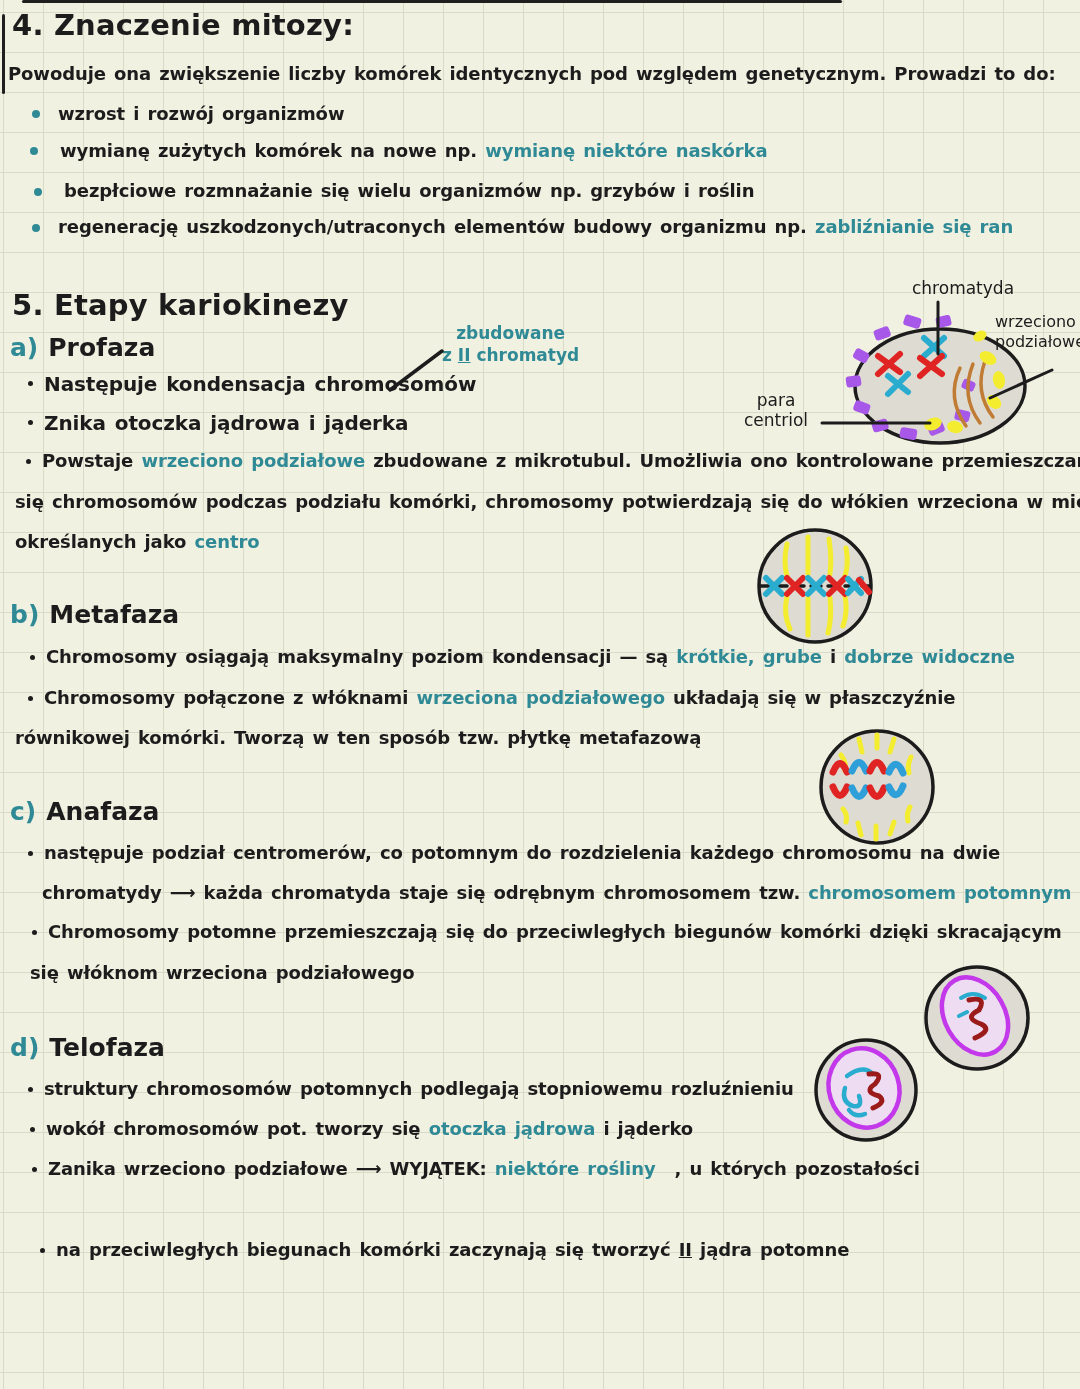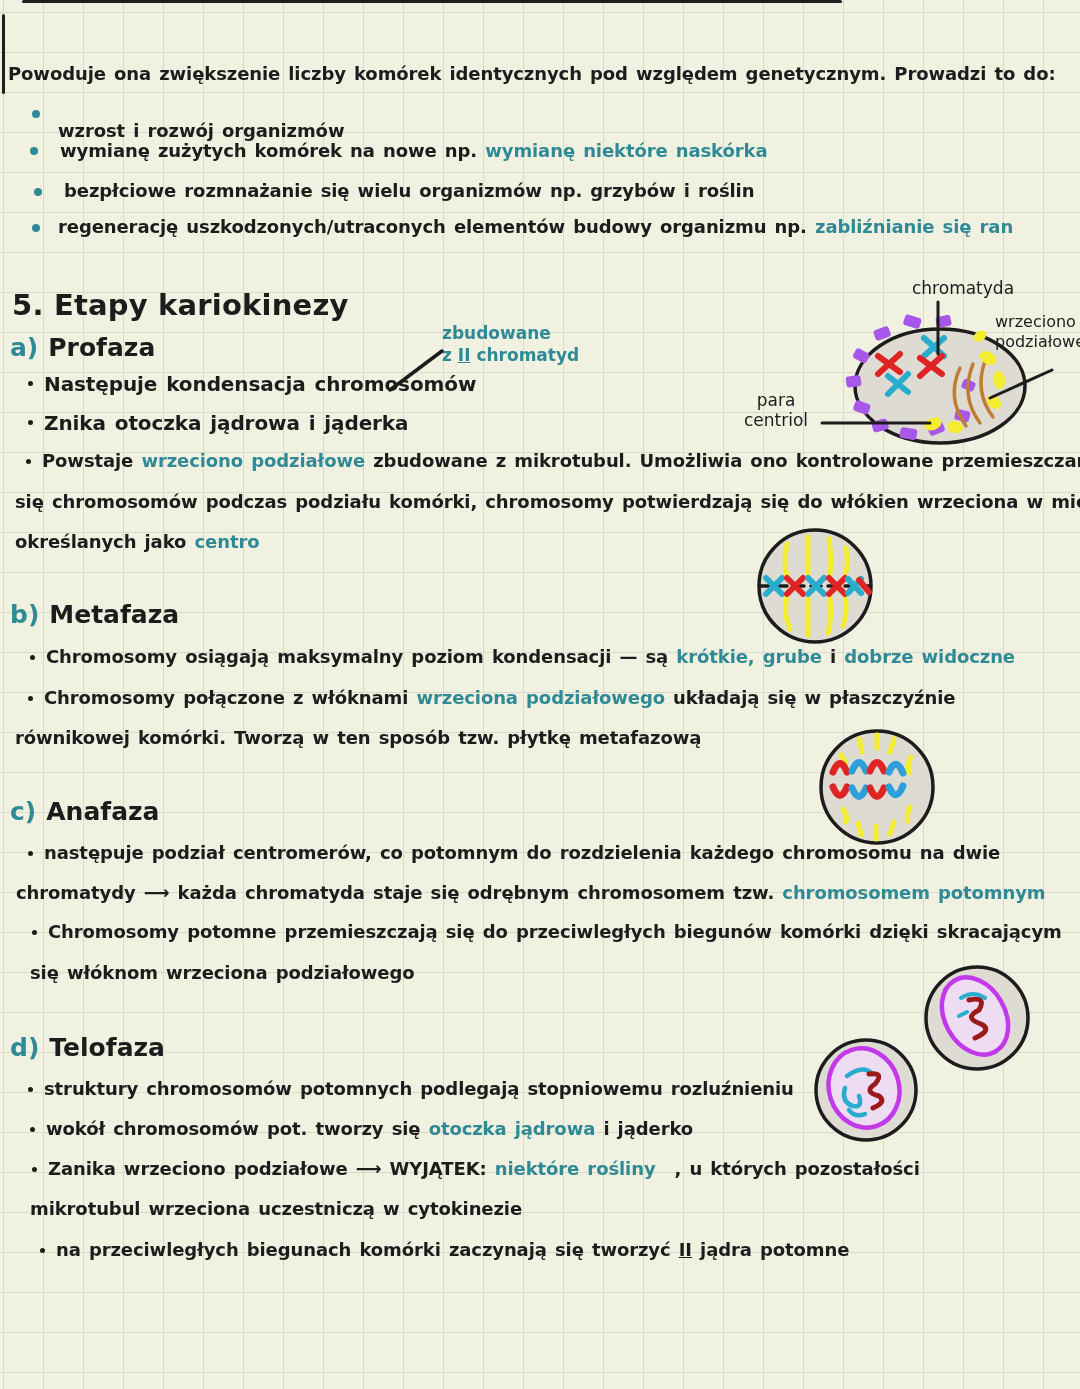--- a/index.html
+++ b/index.html
@@ -13,38 +13,39 @@
     background-position:3px 12px;
     font-family:"DejaVu Sans", sans-serif;
     color:#1c1c1c;
   }
   .line{position:absolute;font-size:18px;font-weight:600;letter-spacing:-0.1px;word-spacing:2px;white-space:nowrap;}
   .h1{position:absolute;font-size:29px;font-weight:700;letter-spacing:0.2px;white-space:nowrap;}
   .sub{position:absolute;font-size:25px;font-weight:700;white-space:nowrap;}
   .sub .letter{color:#2f8a96;margin-right:10px;}
   .dot-teal{position:absolute;width:8px;height:8px;border-radius:50%;background:#2f8a96;}
   .dot-ink{position:absolute;width:5px;height:5px;border-radius:50%;background:#1c1c1c;}
-  .note{position:absolute;font-size:17px;font-weight:600;color:#2f8a96;line-height:22px;white-space:nowrap;}
+  .note{position:absolute;font-size:17px;font-weight:600;color:#2f8a96;line-height:22px;white-space:nowrap;text-align:center;}
   .dlabel{position:absolute;font-size:16px;font-weight:400;line-height:20px;white-space:nowrap;}
   .diag{position:absolute;}
   .edge{position:absolute;background:#1f1f1f;border-radius:2px;}
 </style>
 </head>
 <body>
 
 <div class="page">
 
   <div class="edge" style="left:22px;top:0;width:820px;height:3px;"></div>
   <div class="edge" style="left:2px;top:14px;width:3px;height:80px;"></div>
 
+  <div class="h1" style="left:12px;top:8px;">4. Znaczenie mitozy:</div>
 
   <div class="line" style="left:8px;top:63px;"><span style="color: rgb(28, 28, 28);">Powoduje ona zwiększenie liczby komórek identycznych pod względem genetycznym. Prowadzi to do:</span></div>
 
   <div class="dot-teal" style="left:32px;top:110px;"></div>
-  <div class="line" style="left:58px;top:120px;"><span style="color: rgb(28, 28, 28);">wzrost i rozwój organizmów</span></div>
+  <div class="line" style="left:58px;top:103px;"><span style="color: rgb(28, 28, 28);">wzrost i rozwój organizmów</span></div>
 
   <div class="dot-teal" style="left:30px;top:147px;"></div>
   <div class="line" style="left:60px;top:140px;"><span style="color: rgb(28, 28, 28); text-align: right;">wymianę zużytych komórek na nowe np. </span><span style="color: rgb(47, 138, 150);">wymianę niektóre naskórka</span></div>
 
   <div class="dot-teal" style="left:34px;top:188px;"></div>
   <div class="line" style="left:64px;top:180px;"><span style="color: rgb(28, 28, 28);">bezpłciowe rozmnażanie się wielu organizmów np. grzybów i roślin</span></div>
 
   <div class="dot-teal" style="left:32px;top:224px;"></div>
   <div class="line" style="left:58px;top:216px;"><span style="color: rgb(28, 28, 28);">regenerację uszkodzonych/utraconych elementów budowy organizmu np. </span><span style="color: rgb(47, 138, 150);">zabliźnianie się ran</span></div>
 
@@ -197,21 +198,21 @@
     </g>
   </svg>
 
   <div class="sub" style="left:10px;top:797px;">
     <span class="letter">c)</span><span>Anafaza</span>
   </div>
 
   <div class="dot-ink" style="left:28px;top:851px;"></div>
   <div class="line" style="left:44px;top:842px;"><span style="color: rgb(28, 28, 28);">następuje podział centromerów, co potomnym do rozdzielenia każdego chromosomu na dwie</span></div>
 
-  <div class="line" style="left:16px;top:882px;text-align:right;"><span style="color: rgb(28, 28, 28);">chromatydy ⟶ każda chromatyda staje się odrębnym chromosomem tzw. </span><span style="color: rgb(47, 138, 150);">chromosomem potomnym</span></div>
+  <div class="line" style="left:42px;top:882px;text-align:right;"><span style="color: rgb(28, 28, 28);">chromatydy ⟶ każda chromatyda staje się odrębnym chromosomem tzw. </span><span style="color: rgb(47, 138, 150);">chromosomem potomnym</span></div>
 
   <div class="dot-ink" style="left:32px;top:930px;"></div>
   <div class="line" style="left:48px;top:921px;"><span style="color: rgb(28, 28, 28);">Chromosomy potomne przemieszczają się do przeciwległych biegunów komórki dzięki skracającym</span></div>
 
   <div class="line" style="left:30px;top:962px;"><span style="color: rgb(28, 28, 28);">się włóknom wrzeciona podziałowego</span></div>
 
   <svg class="diag" style="left:803px;top:956px;" width="285" height="240" viewBox="0 0 285 240">
 
     <circle cx="174" cy="62" r="51" fill="#dedcd2" stroke="#1c1c1c" stroke-width="3.5"></circle>
     <ellipse cx="172" cy="60" rx="30" ry="41" transform="rotate(-30 172 60)" fill="#eedcf2" stroke="#c238ea" stroke-width="4.5"></ellipse>
@@ -235,18 +236,17 @@
 
   <div class="dot-ink" style="left:28px;top:1087px;"></div>
   <div class="line" style="left:44px;top:1078px;"><span style="color: rgb(28, 28, 28);">struktury chromosomów potomnych podlegają stopniowemu rozluźnieniu</span></div>
 
   <div class="dot-ink" style="left:30px;top:1127px;"></div>
   <div class="line" style="left:46px;top:1118px;"><span style="color: rgb(28, 28, 28);">wokół chromosomów pot. tworzy się </span><span style="color: rgb(47, 138, 150);">otoczka jądrowa</span><span style="color: rgb(28, 28, 28);"> i jąderko</span></div>
 
   <div class="dot-ink" style="left:32px;top:1167px;"></div>
   <div class="line" style="left:48px;top:1158px;"><span style="color: rgb(28, 28, 28);">Zanika wrzeciono podziałowe ⟶ WYJĄTEK: </span><span style="color: rgb(47, 138, 150);">niektóre rośliny</span><span style="color: rgb(28, 28, 28); padding-left: 19px;">, u których pozostałości</span></div>
 
-  <div class="line" style="left:30px;top:1198px;"><span style="color: rgb(28, 28, 28);">mikrotubul wrzeciona uczestniczą w cytokinezie</span></div>
 
   <div class="dot-ink" style="left:40px;top:1248px;"></div>
   <div class="line" style="left:56px;top:1239px;"><span style="color: rgb(28, 28, 28);">na przeciwległych biegunach komórki zaczynają się tworzyć </span><span style="color: rgb(28, 28, 28); text-decoration: underline;">II</span><span style="color: rgb(28, 28, 28);"> jądra potomne</span></div>
 
 </div>
 
 </body></html>

